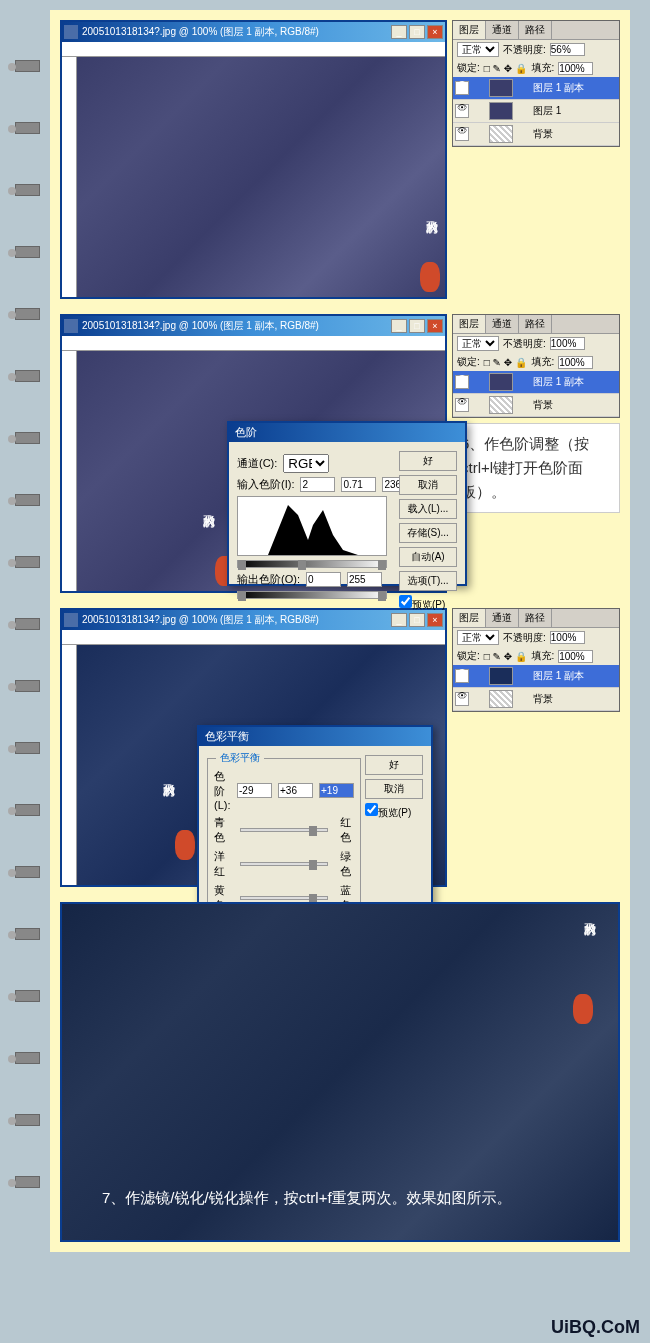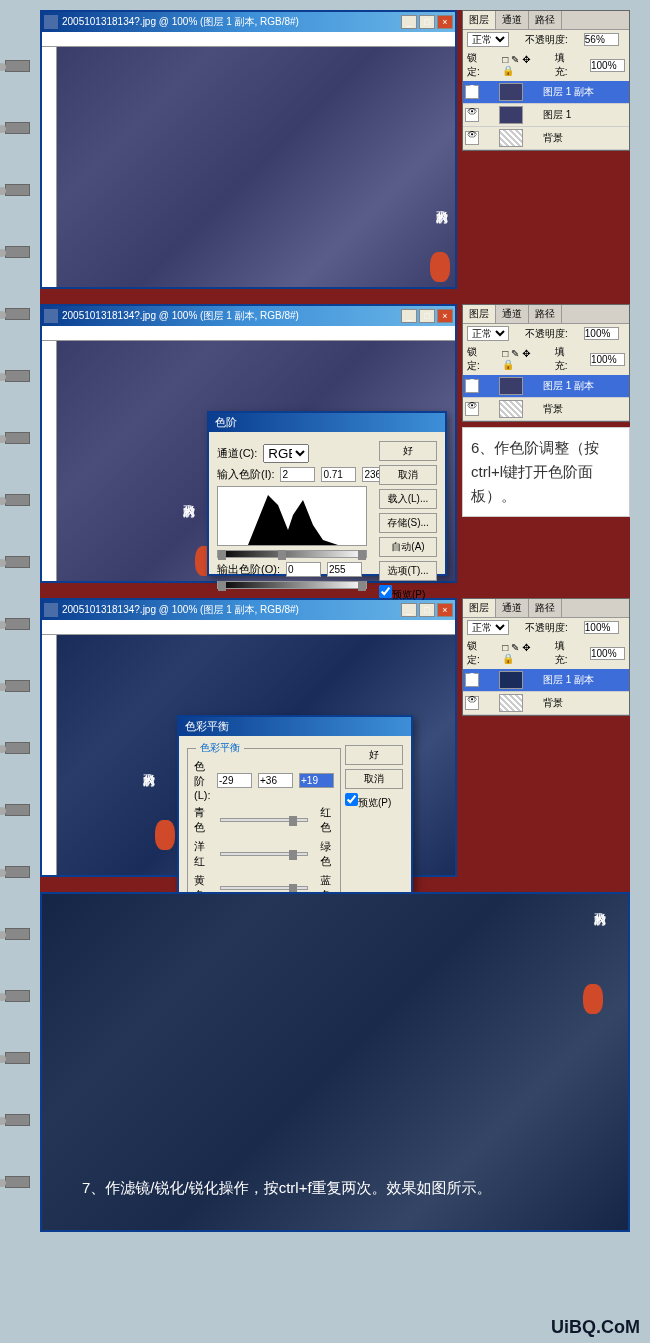--- a/index.html
+++ b/index.html
@@ -1,17 +1,17 @@
 <!DOCTYPE html>
 <html><head>
 <meta charset="utf-8">
 <style>
 *{margin:0;padding:0;box-sizing:border-box;font-family:"Microsoft YaHei",SimSun,sans-serif}
 body{background:#b8c8d0;width:650px}
-.page{background:#7f1d1d;margin:10px 20px 10px 40px;position:relative}
+.page{background:#fef9c3;margin:10px 20px 10px 50px;padding:10px;position:relative}
 .binding{position:absolute;left:-35px;top:0;bottom:0;width:30px}
 .binding-hole{width:25px;height:12px;background:#888;margin:50px 0;border:1px solid #666;position:relative}
 .binding-hole::before{content:"";position:absolute;left:-8px;top:2px;width:8px;height:8px;background:#aaa;border-radius:50%}
 .section{margin-bottom:15px;display:flex;gap:5px}
 .ps-window{border:2px solid #0a3d8f;background:#ece9d8;flex:1;min-width:0}
 .titlebar{background:linear-gradient(to right,#0a3d8f,#3d8fd8,#6db8e8);height:20px;display:flex;align-items:center;padding:0 2px;color:#fff;font-size:10px}
 .titlebar-icon{width:14px;height:14px;background:#4a6da8;margin-right:4px}
 .titlebar-text{flex:1;white-space:nowrap;overflow:hidden}
 .win-btns{display:flex;gap:2px}
 .win-btn{width:16px;height:14px;background:#ece9d8;border:1px solid #888;font-size:9px;text-align:center;line-height:12px;cursor:pointer}
@@ -21,21 +21,21 @@
 .ruler-v{width:15px;background:#fff;border-right:1px solid #999}
 .canvas{flex:1;background:linear-gradient(135deg,#3a3d6a,#4a4d7a,#3a3d6a,#5a5d8a,#3a3d6a);height:240px;position:relative}
 .canvas.blue{background:linear-gradient(135deg,#1a2d5a,#2a3d6a,#1a2d5a,#3a4d7a,#1a2d5a)}
 .watermark{position:absolute;right:5px;bottom:5px;width:30px;height:80px;color:#fff;font-size:12px;writing-mode:vertical-rl}
 .seal{position:absolute;right:5px;bottom:5px;width:20px;height:30px;background:#d04a2a;border-radius:40%}
 .panel-col{width:168px;display:flex;flex-direction:column;gap:5px}
 .layers-panel{border:1px solid #666;background:#ece9d8}
 .panel-tabs{display:flex;background:#d4d0c8;border-bottom:1px solid #999;font-size:10px}
 .panel-tab{padding:2px 6px;border-right:1px solid #999;cursor:pointer}
 .panel-tab.active{background:#ece9d8}
-.panel-row{display:flex;align-items:center;padding:2px 4px;font-size:10px;gap:16px}
+.panel-row{display:flex;align-items:center;padding:2px 4px;font-size:10px;gap:4px}
 .panel-row select,.panel-row input{font-size:10px;border:1px solid #999;background:#fff}
 .opacity-input{width:35px}
 .layer-item{display:flex;align-items:center;padding:2px;border-bottom:1px solid #ccc;font-size:10px;gap:20px}
 .layer-item.active{background:#3d6dd8;color:#fff}
 .eye-icon{width:14px;height:14px;border:1px solid #999;background:#fff;position:relative}
 .eye-icon::before{content:"👁";font-size:8px;position:absolute;top:-2px;left:1px}
 .layer-thumb{width:24px;height:18px;background:#3a3d6a;border:1px solid #999}
 .layer-thumb.bg{background:linear-gradient(45deg,#fff 25%,#ccc 25%,#ccc 50%,#fff 50%,#fff 75%,#ccc 75%);background-size:6px 6px}
 .caption{background:#fff;border:1px solid #ccc;padding:8px;font-size:15px;line-height:1.6;color:#333}
 .dialog{position:absolute;background:#ece9d8;border:2px solid #0a3d8f;box-shadow:3px 3px 8px rgba(0,0,0,0.4)}

